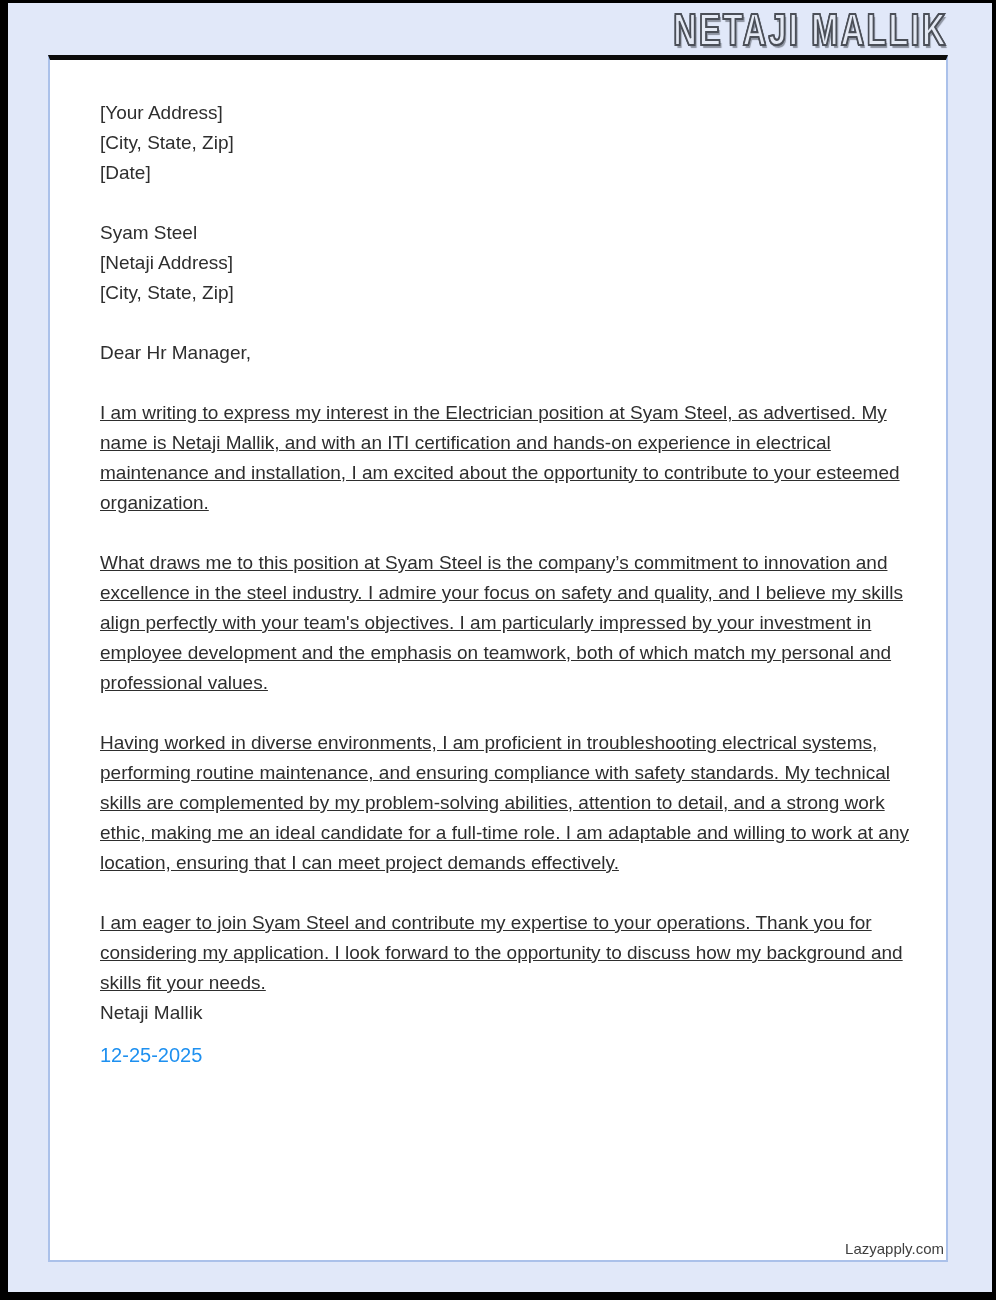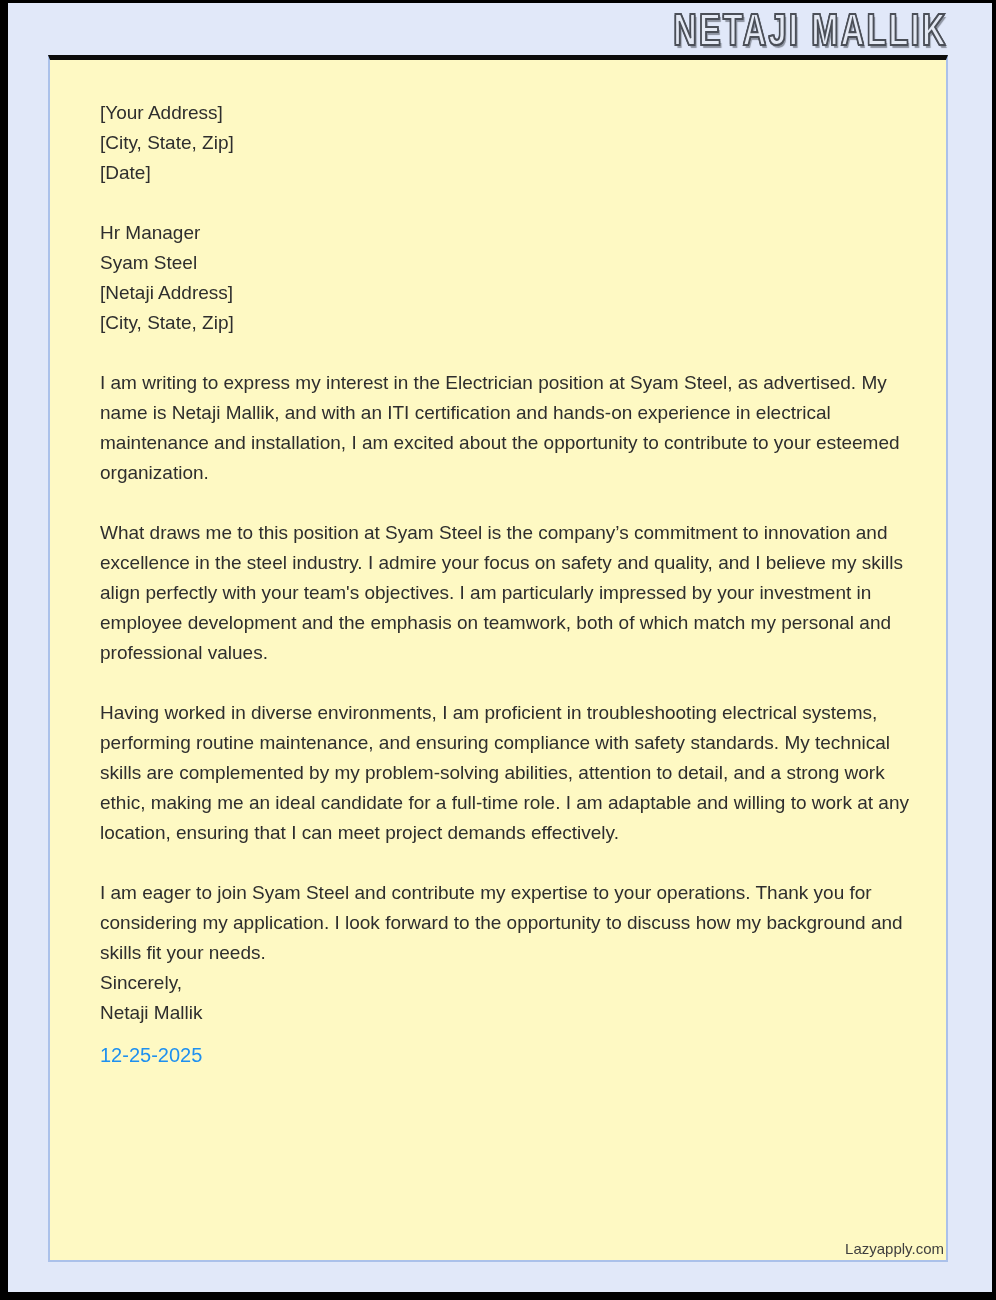--- a/index.html
+++ b/index.html
@@ -37,35 +37,35 @@
        1px  1px 0 #4b4f58,
        2.5px 2.5px 1px rgba(40,44,54,0.45);
     transform: scaleX(0.74);
     transform-origin: 100% 55%;
   }
   .page {
     position: relative;
     margin: 0 44px 0 40px;
     width: 900px;
     height: 1207px;
-    background: #fef9c3;
+    background: #ffffff;
     border-top: 5px solid #0b0b0b;
     border-left: 2px solid #abc1ea;
     border-right: 2px solid #abc1ea;
     border-bottom: 2px solid #abc1ea;
     padding: 38px 36px 0 50px;
   }
   .line, .para, .salutation {
     font-size: 19px;
     line-height: 30px;
     color: #2e2e2e;
   }
   .block { margin: 0; }
   .block + .block { margin-top: 30px; }
-  .para { margin: 30px 0 0 0; }
+  .para { margin: 30px 0 0 0; text-decoration: underline; }
   .date-line {
     margin-top: 14px;
     font-size: 20px;
     line-height: 26px;
     color: #1e90f0;
     cursor: pointer;
   }
   .watermark {
     position: absolute;
     right: 2px;
@@ -86,34 +86,33 @@
 
   <div class="page">
 
     <div class="block">
       <div class="line">[Your Address]</div>
       <div class="line">[City, State, Zip]</div>
       <div class="line">[Date]</div>
     </div>
 
     <div class="block">
-      <div class="line">Hr Manager</div>
       <div class="line">Syam Steel</div>
       <div class="line">[Netaji Address]</div>
       <div class="line">[City, State, Zip]</div>
     </div>
 
+    <div class="block salutation">Dear Hr Manager,</div>
 
     <p class="para">I am writing to express my interest in the Electrician position at Syam Steel, as advertised. My name is Netaji Mallik, and with an ITI certification and hands-on experience in electrical maintenance and installation, I am excited about the opportunity to contribute to your esteemed organization.</p>
     <p class="para">What draws me to this position at Syam Steel is the company’s commitment to innovation and excellence in the steel industry. I admire your focus on safety and quality, and I believe my skills align perfectly with your team's objectives. I am particularly impressed by your investment in employee development and the emphasis on teamwork, both of which match my personal and professional values.</p>
     <p class="para">Having worked in diverse environments, I am proficient in troubleshooting electrical systems, performing routine maintenance, and ensuring compliance with safety standards. My technical skills are complemented by my problem-solving abilities, attention to detail, and a strong work ethic, making me an ideal candidate for a full-time role. I am adaptable and willing to work at any location, ensuring that I can meet project demands effectively.</p>
     <p class="para">I am eager to join Syam Steel and contribute my expertise to your operations. Thank you for considering my application. I look forward to the opportunity to discuss how my background and skills fit your needs.</p>
 
     <div class="block">
-      <div class="line">Sincerely,</div>
       <div class="line">Netaji Mallik</div>
     </div>
 
     <div class="date-line">12-25-2025</div>
 
     <div class="watermark">Lazyapply.com</div>
 
   </div>
 
 </div>

